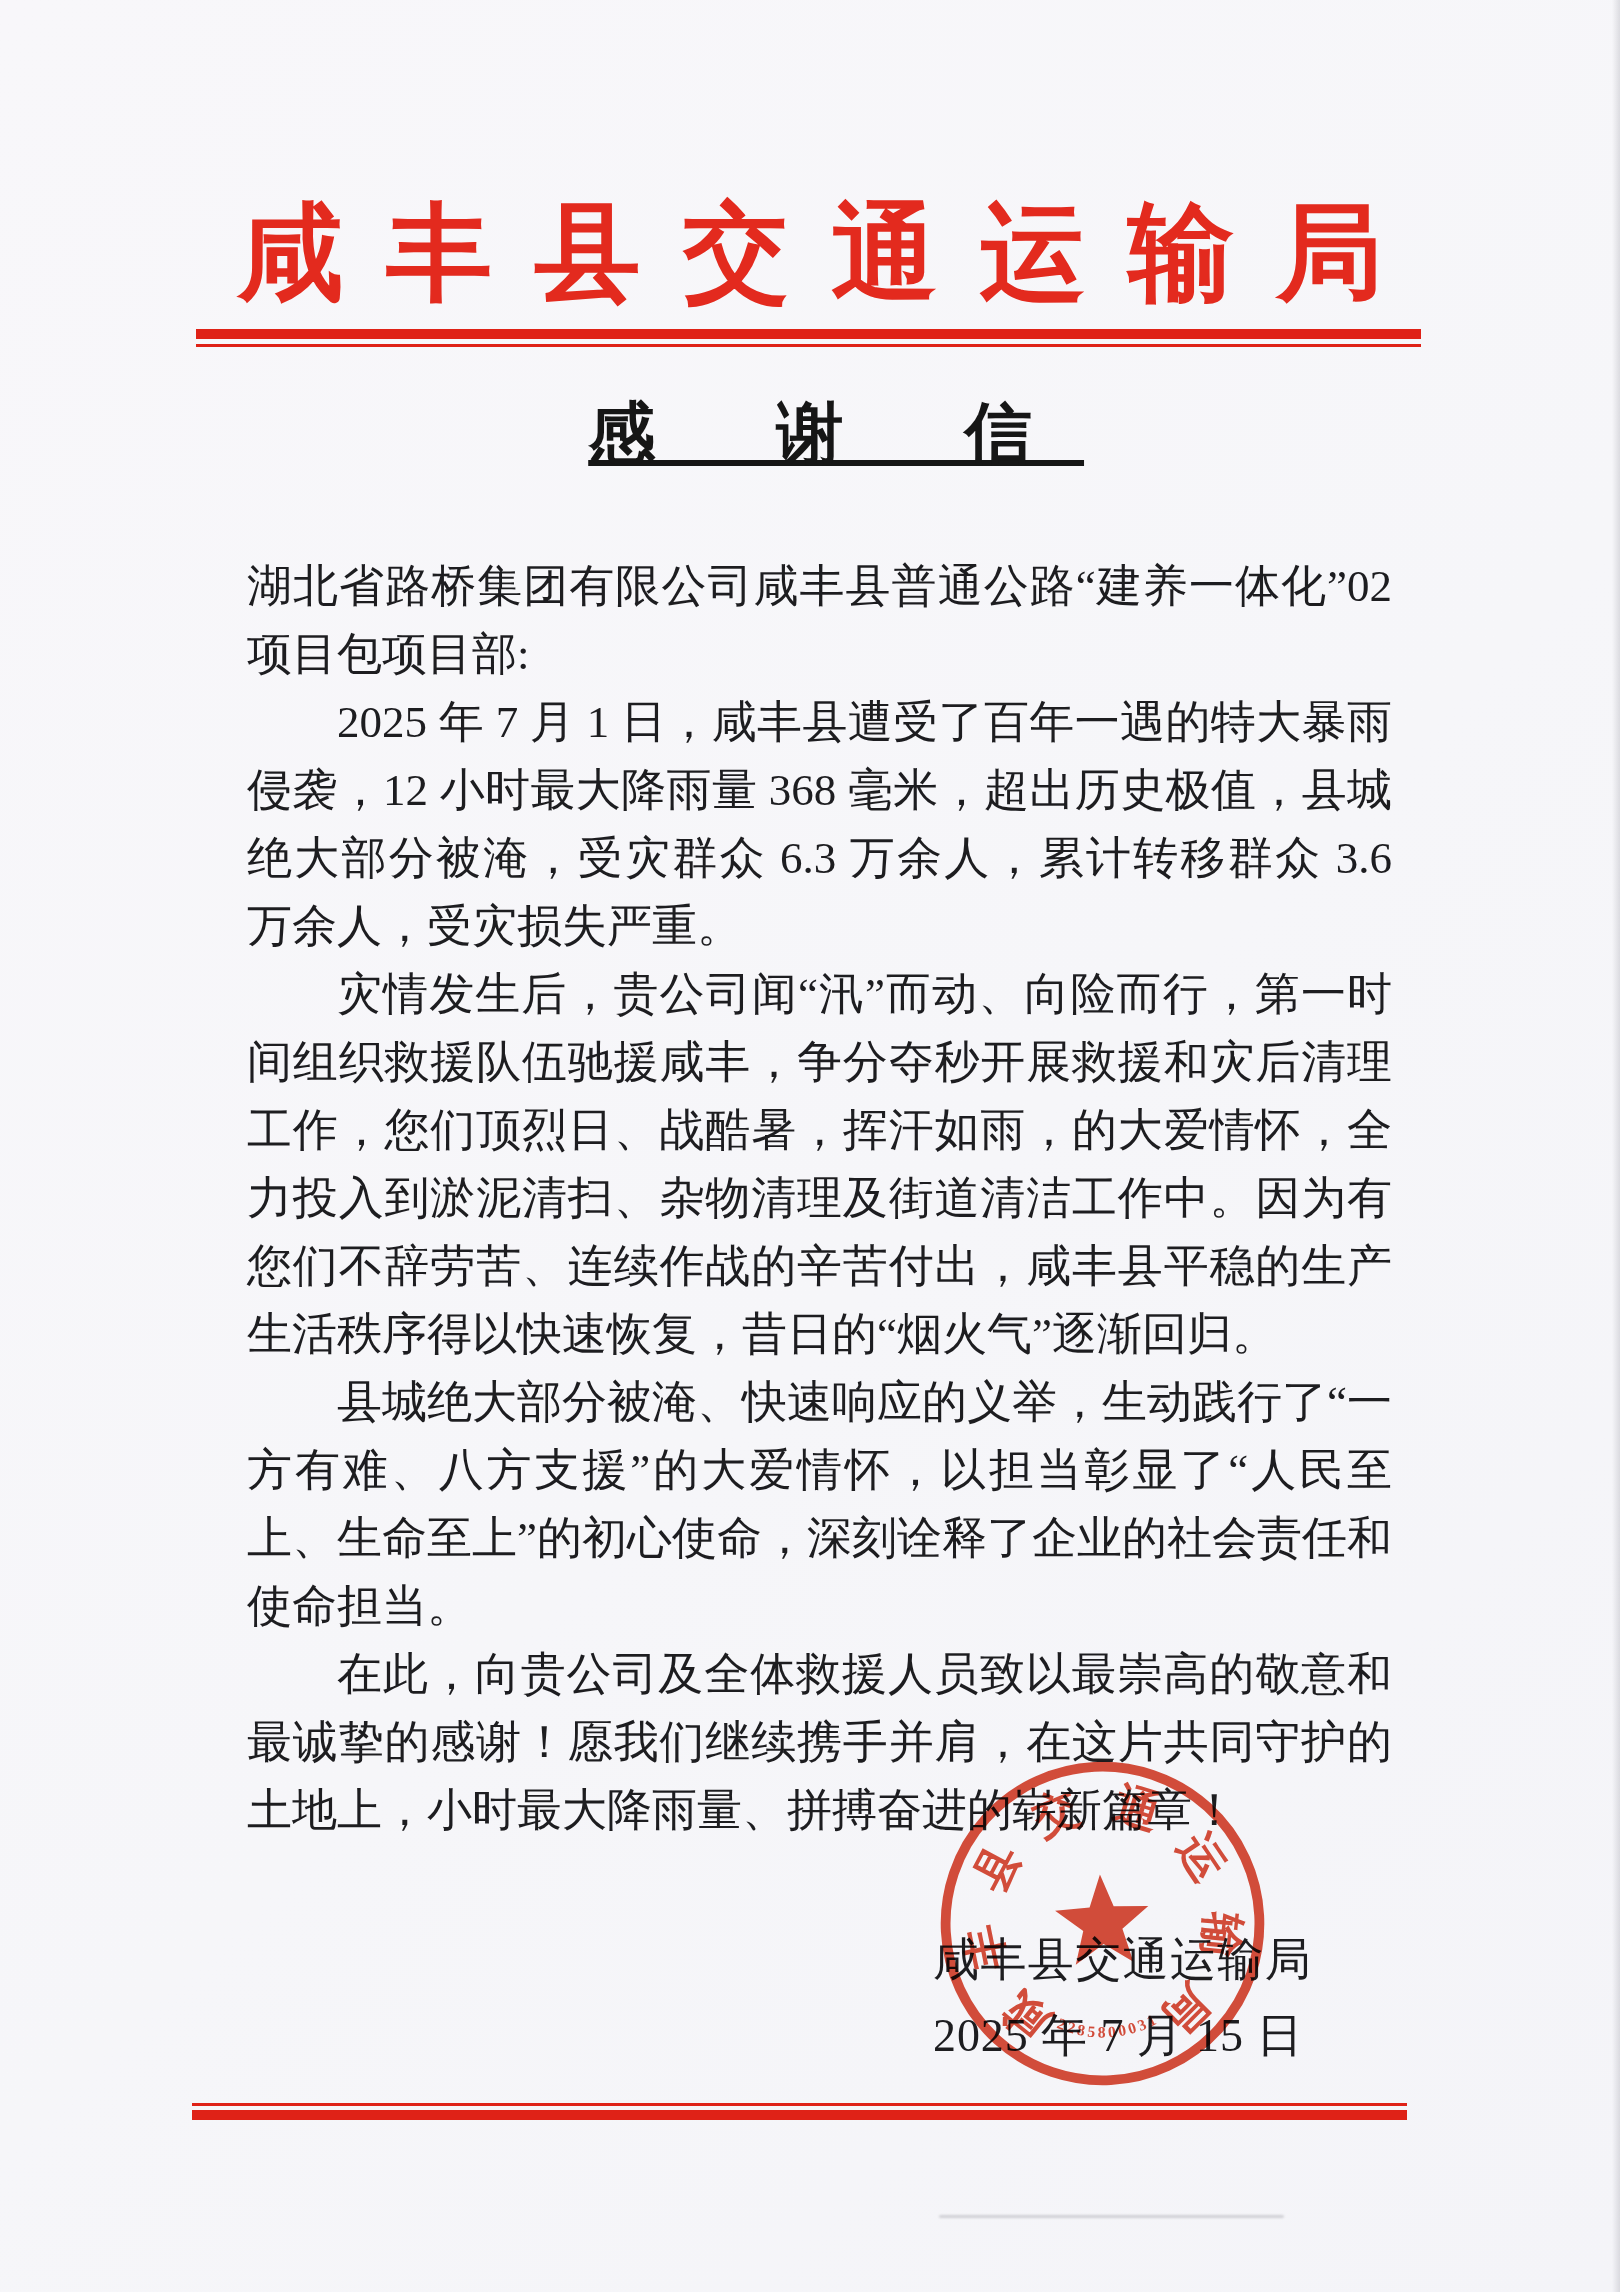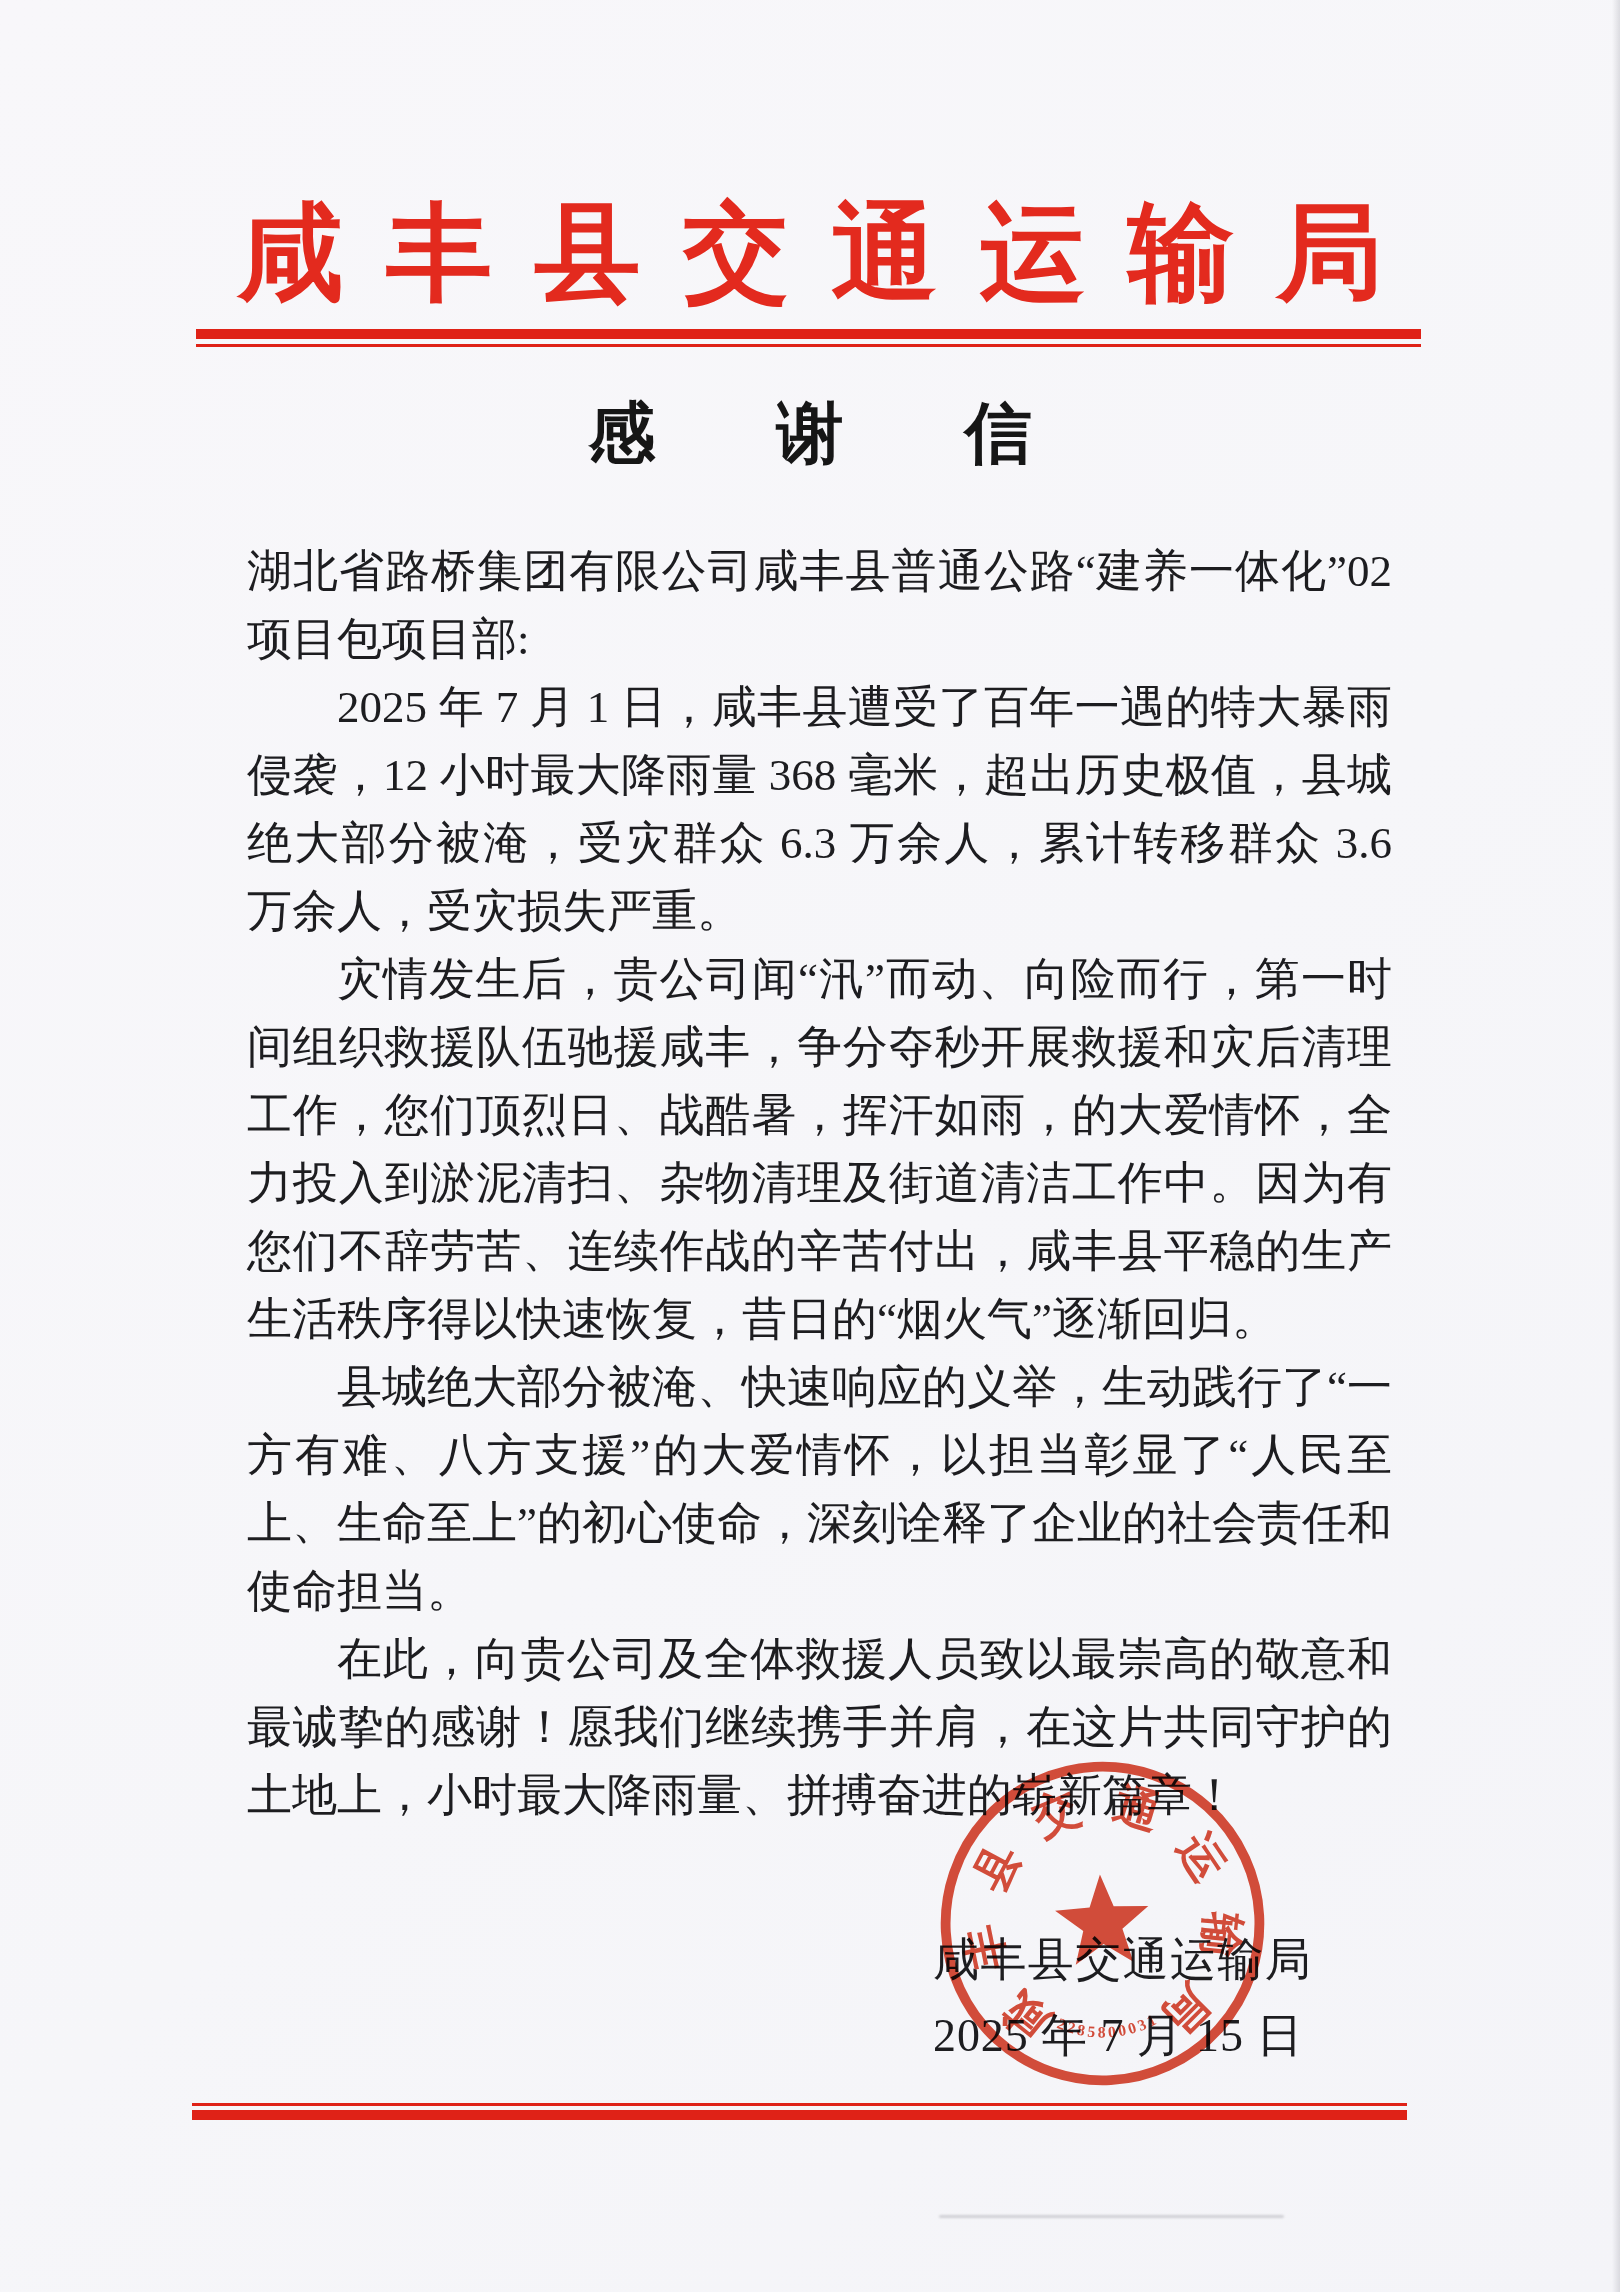--- a/index.html
+++ b/index.html
@@ -22,23 +22,24 @@
   .rule-top-thick{top:329px;left:196px;width:1225px;height:9.8px;}
   .rule-top-thin{top:344px;left:196px;width:1225px;height:2.9px;}
   .rule-bottom-thin{top:2103px;left:192px;width:1215px;height:2.9px;}
   .rule-bottom-thick{top:2110px;left:192px;width:1215px;height:9.8px;}
   .letter-title{
     position:absolute;top:388px;left:0;width:100%;
     text-align:center;
     font-size:67px;font-weight:700;color:#161616;
     letter-spacing:0.78em;text-indent:0.78em;
     white-space:nowrap;
+    text-decoration:underline;
   }
   .body-text{
-    position:absolute;top:537px;left:247px;width:1145px;
+    position:absolute;top:552px;left:247px;width:1145px;
     font-size:45px;line-height:68px;
     color:#1d1d20;
     text-align:justify;
     text-justify:inter-ideograph;
   }
   .body-text p{margin:0;}
   .body-text p.indent{text-indent:2em;}
   .signature{
     position:absolute;top:1929px;left:933px;
     font-size:46px;color:#1d1d20;letter-spacing:0.03em;

